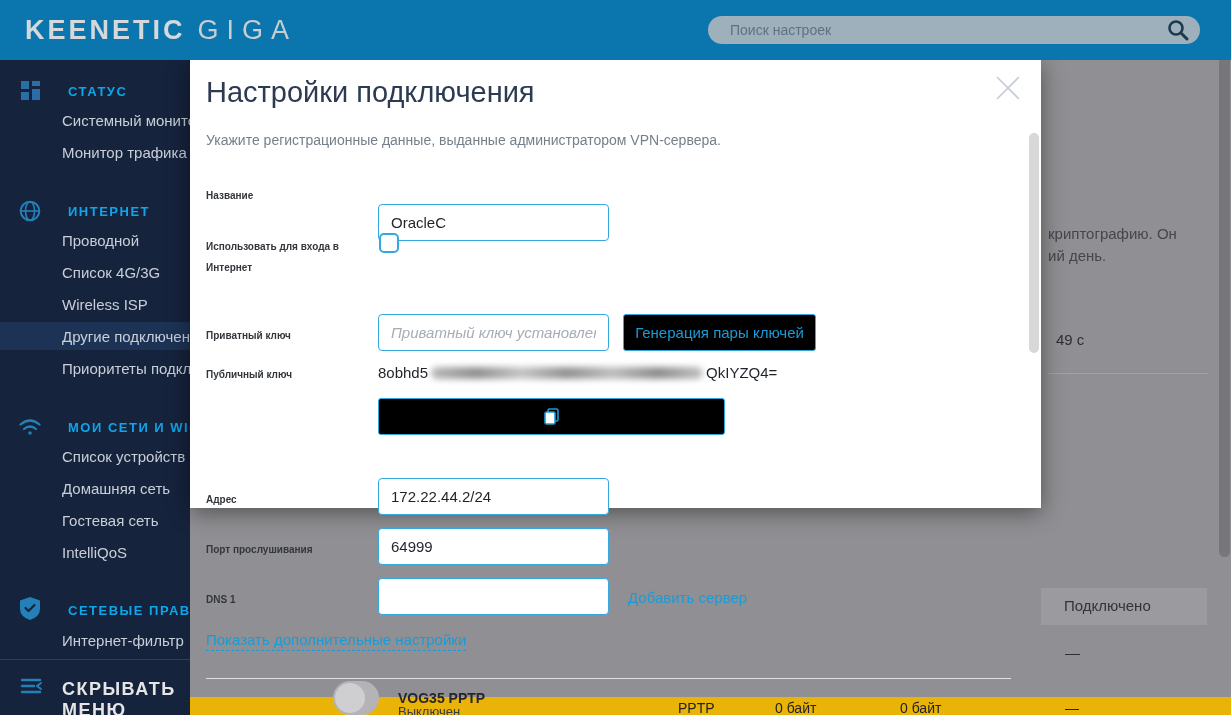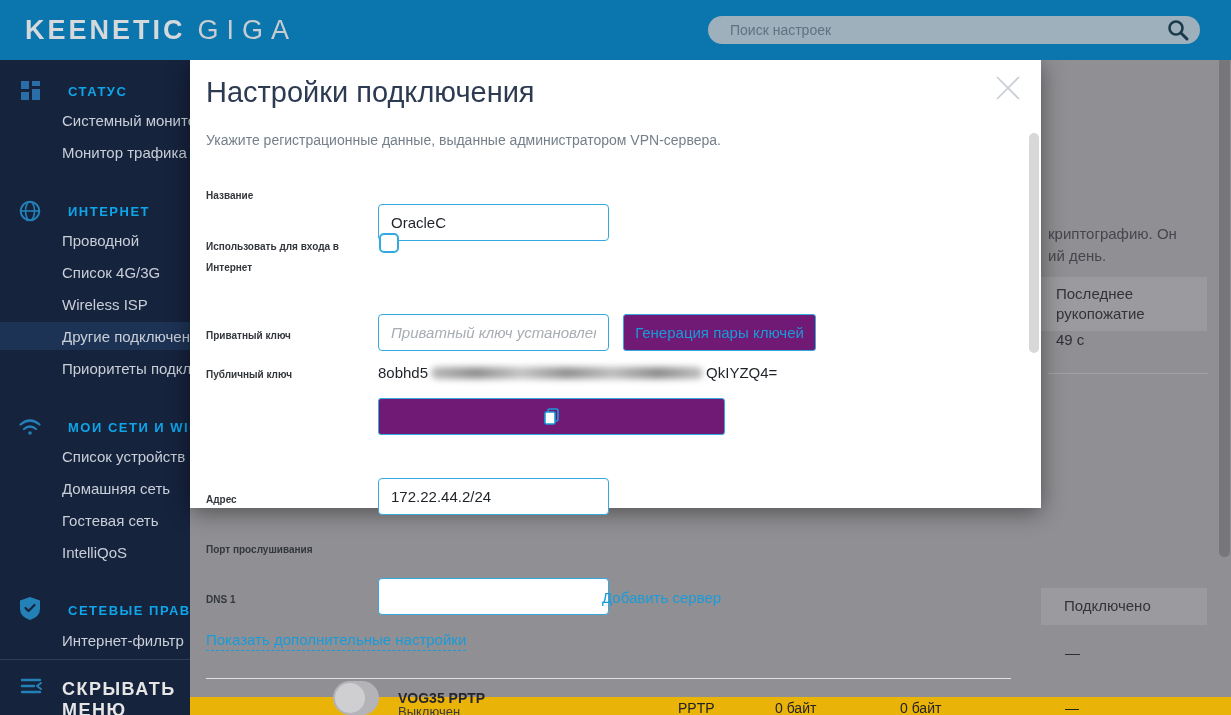--- a/index.html
+++ b/index.html
@@ -65,21 +65,21 @@
   .modal-subtitle { position:absolute; left:16px; top:72px; font-size:14px; color:#757f8a; }
   .close-btn { position:absolute; left:803px; top:13px; width:30px; height:30px; cursor:pointer; }
 
   .f-label { position:absolute; left:16px; font-size:10px; color:#33373c; width:165px; line-height:21px;font-weight:bold; }
   .f-input { position:absolute; left:188px; width:231px; height:37px;
     border:1.5px solid #34a9e0; border-radius:4px; padding:0 12px; font-size:15px;
     color:#1f2329; outline:none; font-family:"Liberation Sans", sans-serif; background:#fff; }
   .f-input::placeholder { color:#a7adb3; font-style:italic; opacity:1; }
   .checkbox { position:absolute; left:189px; width:20px; height:20px;
     border:2px solid #34a9e0; border-radius:5px; background:#fff; cursor:pointer; }
-  .btn { position:absolute; border:1px solid #34a9e0; border-radius:3px; background:#701a75;
+  .btn { position:absolute; border:1px solid #34a9e0; border-radius:3px; background:#000000;
     color:#1a9bd7; font-size:15px; cursor:pointer; font-family:"Liberation Sans", sans-serif;
     display:flex; align-items:center; justify-content:center; gap:8px; }
   .key-value { position:absolute; left:188px; top:304px; font-size:15px; color:#1f2329;
     display:flex; align-items:center; }
   .blur-blob { display:inline-block; width:272px; height:12px; margin:0 3px;
     background:linear-gradient(90deg,#b9b9b9,#8f8f8f,#c4c4c4,#909090,#bdbdbd,#8c8c8c,#c0c0c0);
     filter:blur(3px); border-radius:6px; }
   .link { color:#1a9bd7; font-size:15px; cursor:pointer; text-decoration:none; }
   .dashed { border-bottom:1px dashed #1a9bd7; padding-bottom:2px; }
   .modal-hr { position:absolute; left:16px; top:618px; width:805px; height:1px; background:#dfe3e7; }
@@ -149,23 +149,20 @@
     <line x1="2" y1="9" x2="14" y2="9" stroke="#2381b8" stroke-width="2.4" stroke-linecap="round"></line>
     <line x1="2" y1="15" x2="20" y2="15" stroke="#2381b8" stroke-width="2.4" stroke-linecap="round"></line>
     <path d="M21 6 l-4 3 l4 3" fill="none" stroke="#2381b8" stroke-width="2" stroke-linecap="round" stroke-linejoin="round"></path>
   </svg>
   <div class="collapse-label">СКРЫВАТЬ МЕНЮ</div>
 </div>
 
 <div class="bg-right">
   <div class="bg-frag" style="top:165px">криптографию. Он</div>
   <div class="bg-frag" style="top:187px">ий день.</div>
-  <div class="bg-band" style="top:217px;height:54px">
-    <div class="band-text">Последнее рукопожатие</div>
-  </div>
   <div class="bg-value" style="top:271px">49 с</div>
   <div class="bg-divider" style="top:313px"></div>
   <div class="bg-band" style="top:528px;height:37px">
     <div class="band-text" style="left:23px;top:8px">Подключено</div>
   </div>
   <div class="bg-value" style="top:584px;left:24px">—</div>
   <div class="page-scrollbar"></div>
 </div>
 
 <div class="bottom-strip">
@@ -208,22 +205,23 @@
     <svg width="15" height="17" viewBox="0 0 15 17">
       <rect x="4" y="1" width="10" height="12" rx="1.5" fill="none" stroke="#1a9bd7" stroke-width="1.6"></rect>
       <rect x="1" y="4" width="10" height="12" rx="1.5" fill="#fff" stroke="#1a9bd7" stroke-width="1.6"></rect>
     </svg>
   </button>
 
   <div class="f-label" style="top:429px">Адрес</div>
   <input class="f-input" style="top: 418px;" value="172.22.44.2/24">
 
   <div class="f-label" style="top:479px">Порт прослушивания</div>
+  <input class="f-input" style="top: 468px;" value="64999">
 
   <div class="f-label" style="top:529px">DNS 1</div>
   <input class="f-input" style="top: 518px;" value="">
-  <a class="link" style="position:absolute;left:412px;top:529px">Добавить сервер</a>
+  <a class="link" style="position:absolute;left:438px;top:529px">Добавить сервер</a>
 
   <a class="link dashed" style="position:absolute;left:16px;top:571px">Показать дополнительные настройки</a>
 
   <div class="modal-hr"></div>
   <div class="modal-scrollbar"></div>
 </div>
 
 </body></html>

